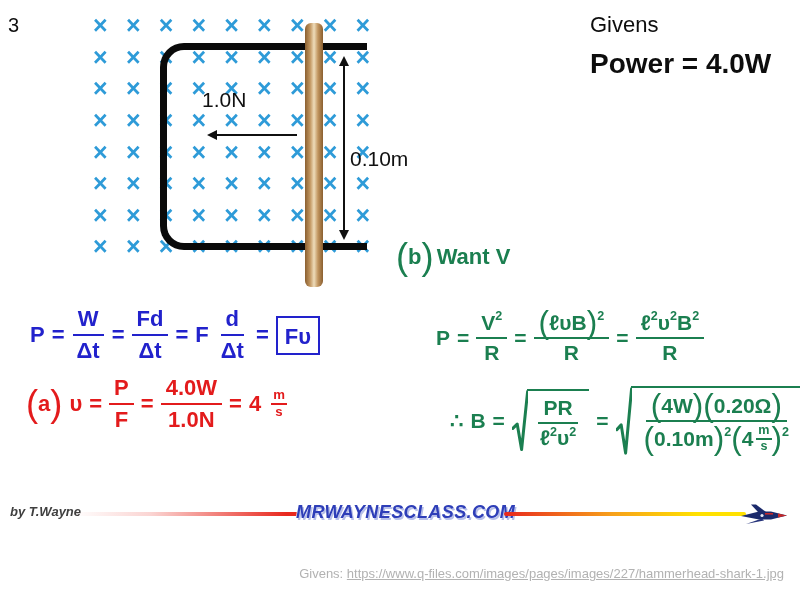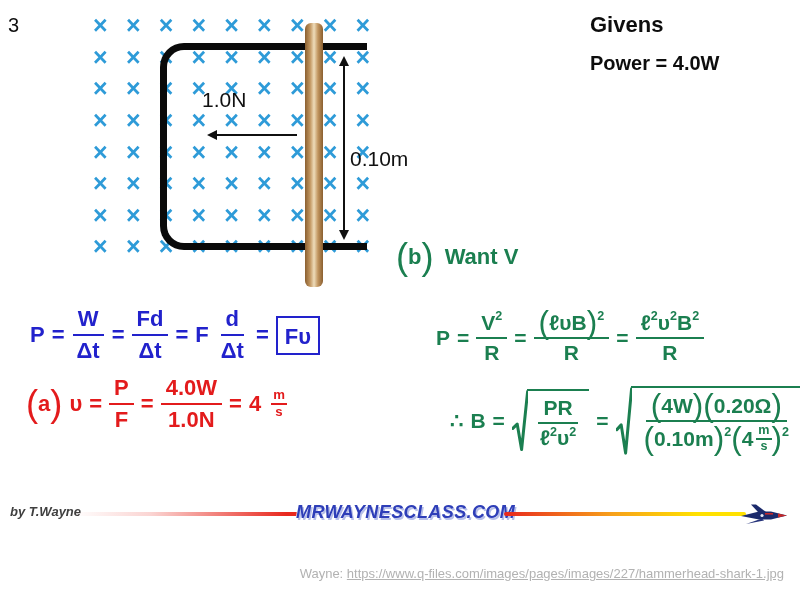--- a/index.html
+++ b/index.html
@@ -32,42 +32,42 @@
     border-top:5px solid transparent; border-bottom:5px solid transparent; border-right:10px solid #101010; }
   .larrow { position:absolute; left:338px; top:56px; width:12px; height:184px; z-index:4; }
   .larrow .shaft { position:absolute; left:5px; top:7px; bottom:7px; width:2px; background:#101010; }
   .larrow .headU { position:absolute; top:0; left:1px; width:0; height:0;
     border-left:5px solid transparent; border-right:5px solid transparent; border-bottom:10px solid #101010; }
   .larrow .headD { position:absolute; bottom:0; left:1px; width:0; height:0;
     border-left:5px solid transparent; border-right:5px solid transparent; border-top:10px solid #101010; }
   .llabel { position:absolute; left:350px; top:147px; font-size:21px; z-index:4; }
   
   .givens { position:absolute; left:590px; top:12px; color:#0d0d0d; }
-  .givens .title { font-size:22px; font-weight:bold; margin-bottom:9px; }
-  .g-item { font-size:20px; font-weight:bold; line-height:33px; white-space:nowrap; }
+  .givens .title { font-size:22px; font-weight:normal; margin-bottom:9px; }
+  .g-item { font-size:28px; font-weight:bold; line-height:33px; white-space:nowrap; }
   
   .eq { position:absolute; display:flex; align-items:center; font-weight:bold; }
   .frac { display:inline-flex; flex-direction:column; align-items:center; vertical-align:middle; }
   .frac > .num { display:flex; align-items:center; justify-content:center;
                  padding:0 5px 2px; border-bottom:2.5px solid currentColor; }
   .frac > .den { display:flex; align-items:center; justify-content:center; padding:2px 5px 0; }
   .box { border:2px solid currentColor; padding:6px 7px 3px; }
   .tp { font-size:1.65em; font-weight:400; line-height:0.75; }
   .bp { font-size:1.5em; font-weight:400; line-height:0.8; }
   .psup { font-size:0.6em; line-height:0; position:relative; top:-0.55em; }
   .ufrac { display:inline-flex; flex-direction:column; align-items:center;
            font-size:0.6em; line-height:1.1; font-weight:bold; margin-left:3px; }
   .ufrac .num { border-bottom:2px solid currentColor; padding:0 2px; }
   .sqrt { position:relative; display:inline-block; padding-left:15px;text-decoration:underline; }
   .sqrt > svg { position:absolute; left:0; top:1px; width:16px; height:calc(100% - 1px); display:block; }
   .sqrt-body { display:inline-flex; align-items:center; border-top:2.5px solid currentColor; padding:5px 8px 2px; }
   
   .partb { position:absolute; left:396px; top:243px; color:#1B7F50;
            display:flex; align-items:center; font-size:22px; font-weight:bold; }
-  .partb .txt { margin-left:11px; }
+  .partb .txt { margin-left:3px; }
   .eq-blue { left:30px; top:306px; color:#2222CC; font-size:22px; gap:7px; }
   .eq-red  { left:26px; top:375px; color:#E31B1C; font-size:22px; gap:7px; }
   .eq-g1   { left:436px; top:310px; color:#1B7F50; font-size:21px; gap:7px; }
   .eq-g2   { left:450px; top:386px; color:#1B7F50; font-size:21px; gap:7px; }
   .nrow { display:inline-flex; align-items:center; }
   
   .byline { position:absolute; left:10px; top:504px; font-size:13px;
             font-style:italic; font-weight:bold; color:#3f3f3f; }
   .line-left { position:absolute; left:72px; top:512px; width:226px; height:4px; border-radius:2px;
     background:linear-gradient(90deg, rgba(232,40,30,0), rgba(232,40,30,0.2) 35%, #e8281e 95%); }
@@ -335,16 +335,16 @@
   <div class="line-right"></div>
   <svg class="jet" viewBox="0 0 54 26">
     <path d="M4 15 L22 10.5 L34 10.5 L50 14.5 L34 18.5 L22 18.5 Z" fill="#1b2a6b"></path>
     <path d="M21 11 L14 3.5 L19 3.5 L29 11 Z" fill="#1b2a6b"></path>
     <path d="M25 17.5 L9 23 L27 19.5 Z" fill="#25337a"></path>
     <path d="M41 12.6 L50 14.5 L41 16.6 Z" fill="#c62828"></path>
     <path d="M28 12 L36 12 L36 13.6 L28 13.6 Z" fill="#c62828"></path>
     <circle cx="25" cy="14.5" r="1.6" fill="#e8eaf6"></circle>
   </svg>
   <div class="credit">
-    <span>Wayne: </span><span class="credit-url">https://www.q-files.com/images/pages/images/227/hammerhead-shark-1.jpg</span>
+    <span>Givens: </span><span class="credit-url">https://www.q-files.com/images/pages/images/227/hammerhead-shark-1.jpg</span>
   </div>
 
 </div>
 
 </body></html>

